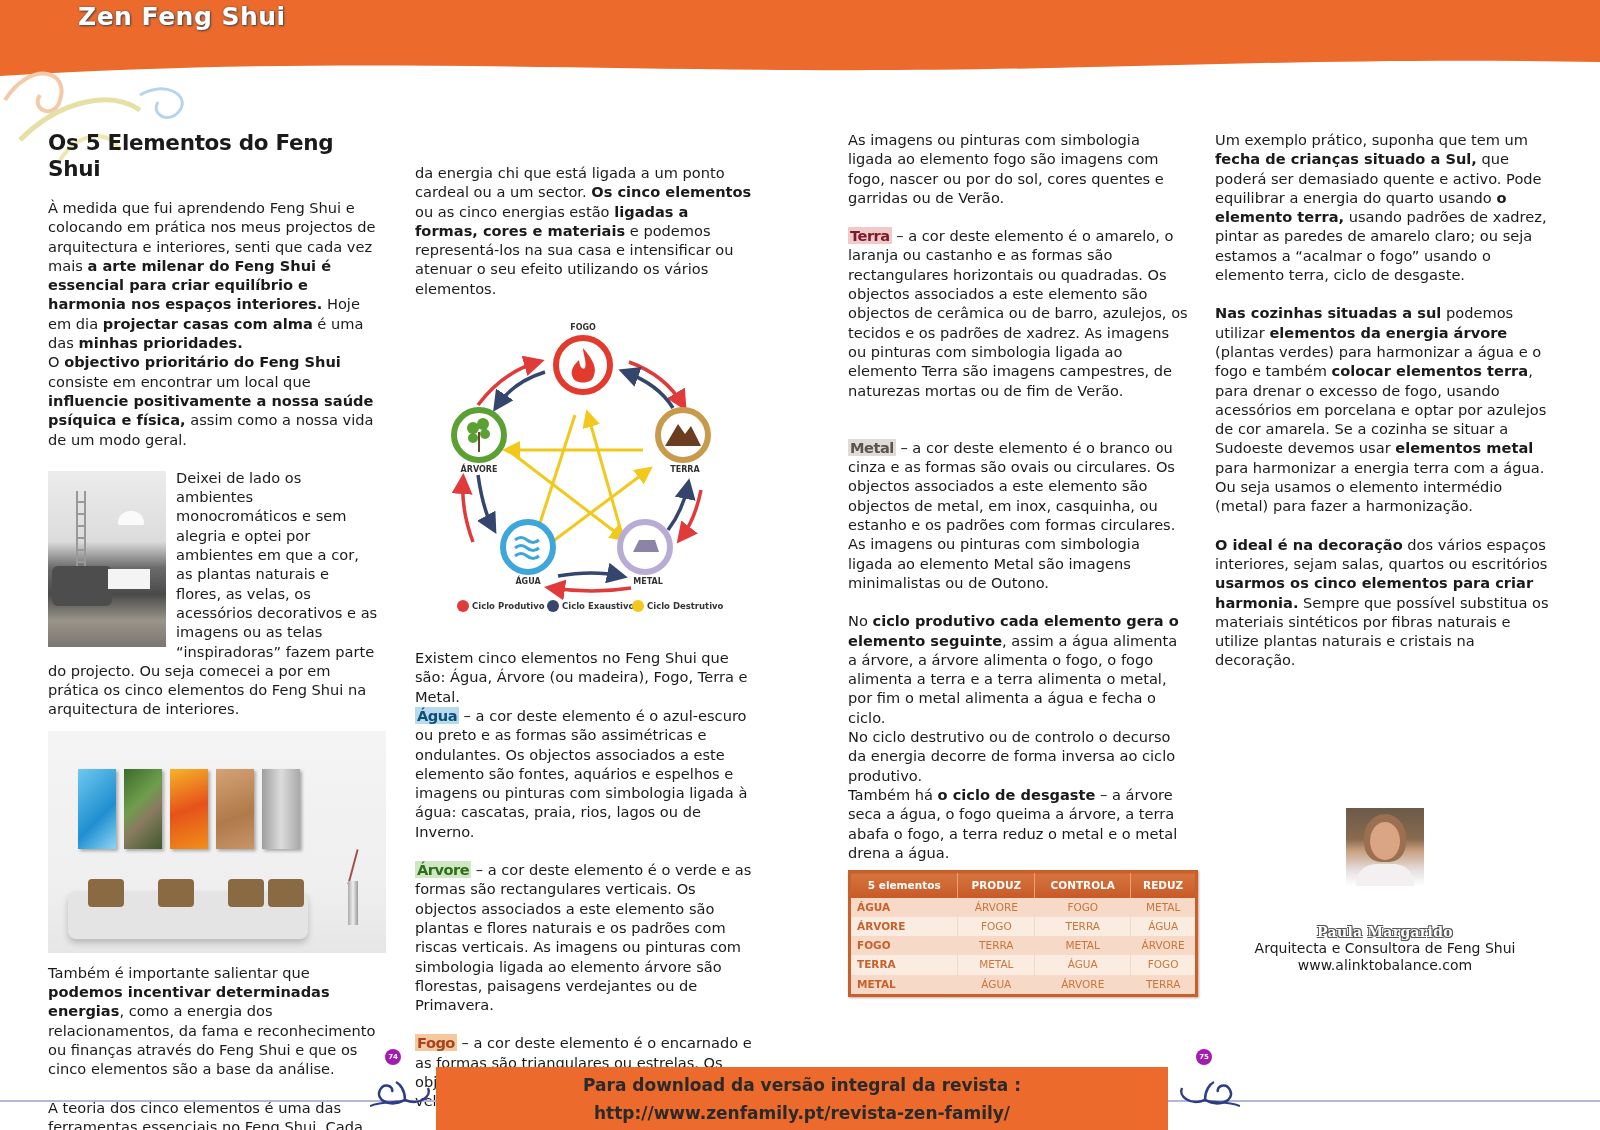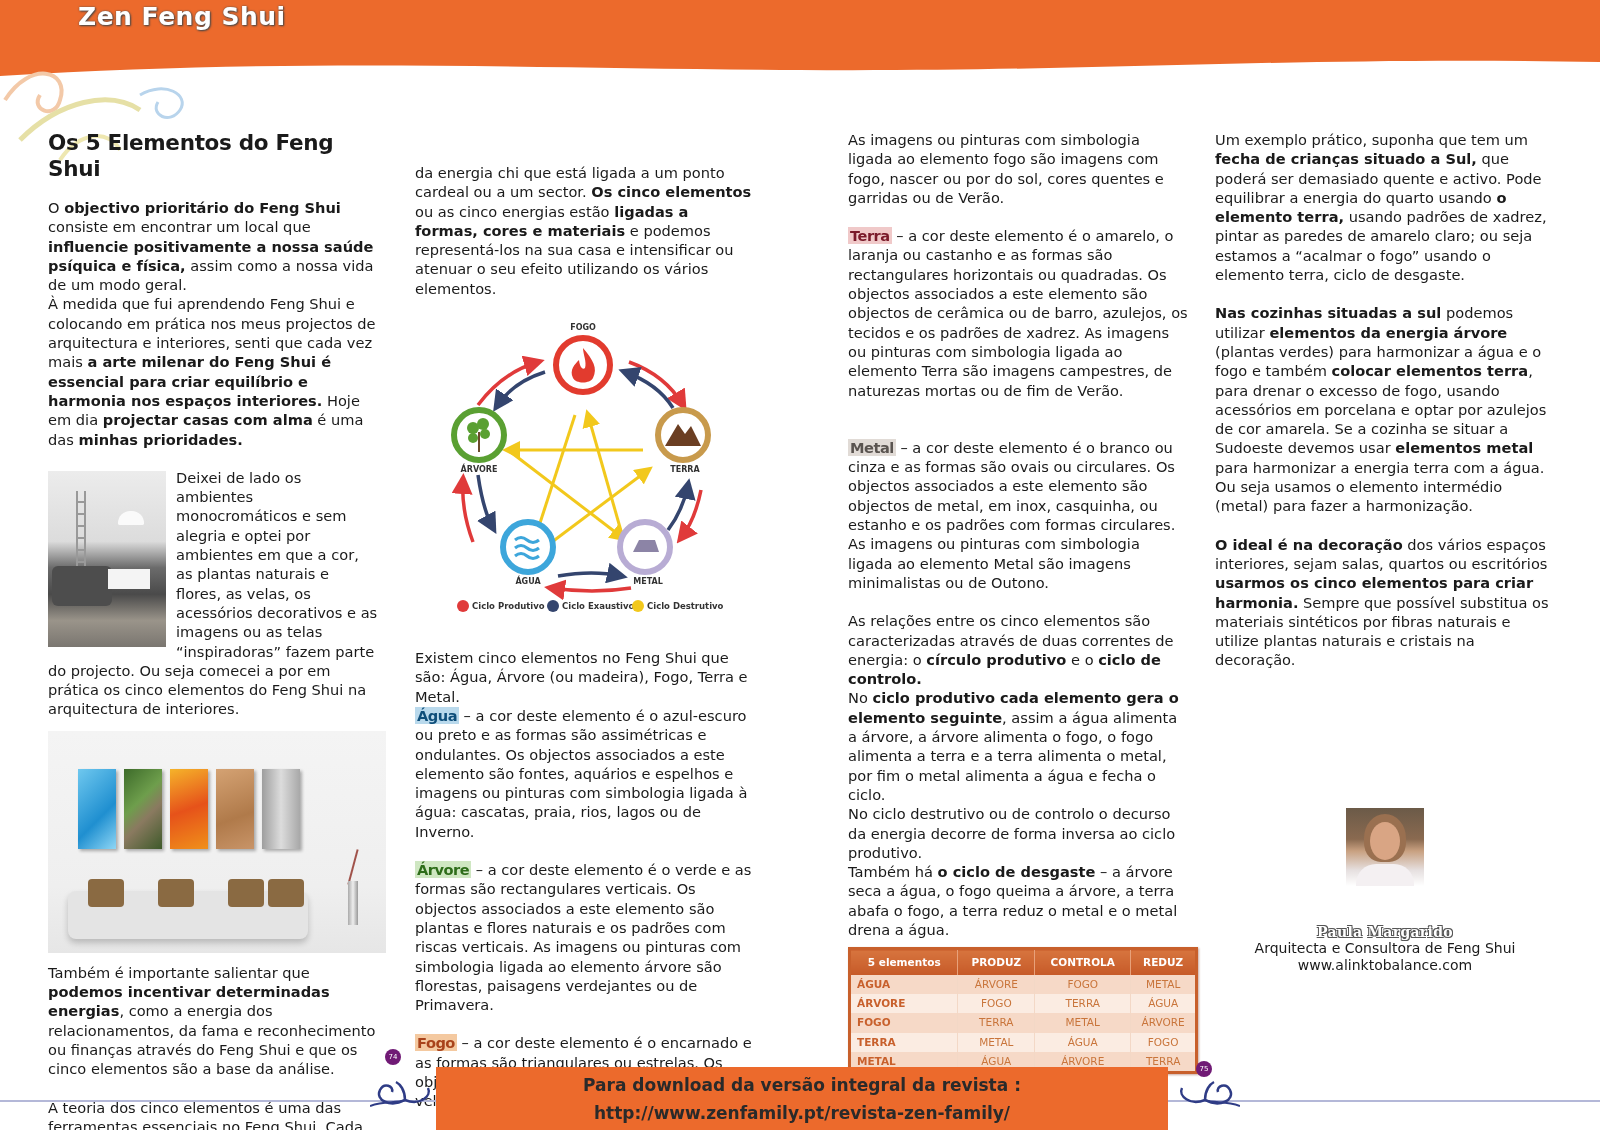--- a/index.html
+++ b/index.html
@@ -72,43 +72,43 @@
   .author-name { margin-top: 38px; font-family: "DejaVu Serif", serif; font-weight: bold; font-size: 14px; color: #fff;
                  text-shadow: -1px -1px 0 #555, 1px -1px 0 #555, -1px 1px 0 #555, 1px 1px 0 #555; letter-spacing: 0.3px; }
   .author-role, .author-url { font-size: 14px; line-height: 17px; color: #1a1a1a; }
 
   .footer-line { position: absolute; left: 0; top: 1100px; width: 1600px; height: 2px; background: #b4b8d8; }
   .cta { position: absolute; left: 436px; top: 1067px; width: 732px; height: 63px; background: #ec6a2c;
          text-align: center; font-weight: bold; font-size: 17px; line-height: 28px; color: #2a2a2a; padding-top: 4px; }
   .ornament { position: absolute; top: 1060px; width: 70px; height: 48px; }
   .orn-left { left: 370px; }
   .orn-right { left: 1170px; }
-  .pagenum { position: absolute; top: 4px; width: 16px; height: 16px; border-radius: 50%; background: #701a75; color: #fff;
-             font-size: 7px; font-weight: normal; text-align: center; line-height: 16px; }
+  .pagenum { position: absolute; top: 4px; width: 16px; height: 16px; border-radius: 50%; background: #a21caf; color: #fff;
+             font-size: 7px; font-weight: bold; text-align: center; line-height: 16px; }
 </style>
 </head>
 <body>
 
 <div class="banner">
   <svg width="1600" height="80" viewBox="0 0 1600 80">
     <path d="M0 0 H1600 V62 C1300 56 1100 72 800 70 C500 68 300 58 0 76 Z" fill="#ec6a2c"></path>
   </svg>
   <div class="brand">Zen Feng Shui</div>
 </div>
 <svg class="swirl" viewBox="0 0 200 140">
   <path d="M5 60 C30 20 70 30 60 60 C55 80 30 70 40 55" stroke="#f3c9a8" stroke-width="4" fill="none"></path>
   <path d="M20 100 C60 60 110 50 140 70" stroke="#e6e0a6" stroke-width="5" fill="none"></path>
   <path d="M140 55 C165 40 190 55 180 70 C170 85 150 75 158 62" stroke="#b8d4ec" stroke-width="3" fill="none"></path>
   <path d="M60 120 C80 90 110 90 120 110" stroke="#eee7b0" stroke-width="4" fill="none"></path>
 </svg>
 
 <div class="col c1">
   <h1 class="title">Os 5 Elementos do Feng Shui</h1>
+  <p>À medida que fui aprendendo Feng Shui e colocando em prática nos meus projectos de arquitectura e interiores, senti que cada vez mais <b>a arte milenar do Feng Shui é essencial para criar equilíbrio e harmonia nos espaços interiores.</b> Hoje em dia <b>projectar casas com alma</b> é uma das <b>minhas prioridades.</b></p>
   <p>O <b>objectivo prioritário do Feng Shui</b> consiste em encontrar um local que <b>influencie positivamente a nossa saúde psíquica e física,</b> assim como a nossa vida de um modo geral.</p>
-  <p>À medida que fui aprendendo Feng Shui e colocando em prática nos meus projectos de arquitectura e interiores, senti que cada vez mais <b>a arte milenar do Feng Shui é essencial para criar equilíbrio e harmonia nos espaços interiores.</b> Hoje em dia <b>projectar casas com alma</b> é uma das <b>minhas prioridades.</b></p>
   <div class="gap"></div>
   <div class="photo1">
     <div class="ladder"></div>
       <div class="lamp"></div>
       <div class="sofa"></div>
       <div class="table"></div>
   </div>
   <p>Deixei de lado os ambientes monocromáticos e sem alegria e optei por ambientes em que a cor, as plantas naturais e flores, as velas, os acessórios decorativos e as imagens ou as telas “inspiradoras” fazem parte do projecto. Ou seja comecei a por em prática os cinco elementos do Feng Shui na arquitectura de interiores.</p>
   <div class="photo2">
     <div class="panel p-water"></div>
@@ -220,21 +220,20 @@
 </div>
 
 <div class="col c3">
   <p>As imagens ou pinturas com simbologia ligada ao elemento fogo são imagens com fogo, nascer ou por do sol, cores quentes e garridas ou de Verão.</p>
   <div class="gap"></div>
   <p><span class="hl-terra">Terra</span><span> – a cor deste elemento é o amarelo, o laranja ou castanho e as formas são rectangulares horizontais ou quadradas. Os objectos associados a este elemento são objectos de cerâmica ou de barro, azulejos, os tecidos e os padrões de xadrez. As imagens ou pinturas com simbologia ligada ao elemento Terra são imagens campestres, de naturezas mortas ou de fim de Verão.</span></p>
   <div class="gap"></div>
     <div class="gap"></div>
   <p><span class="hl-metal">Metal</span><span> – a cor deste elemento é o branco ou cinza e as formas são ovais ou circulares. Os objectos associados a este elemento são objectos de metal, em inox, casquinha, ou estanho e os padrões com formas circulares. As imagens ou pinturas com simbologia ligada ao elemento Metal são imagens minimalistas ou de Outono.</span></p>
   <div class="gap"></div>
-  <p>As relações entre os cinco elementos são caracterizadas através de duas correntes de energia: o <b>círculo produtivo</b> e o <b>ciclo de controlo.</b></p>
   <p>No <b>ciclo produtivo cada elemento gera o elemento seguinte</b>, assim a água alimenta a árvore, a árvore alimenta o fogo, o fogo alimenta a terra e a terra alimenta o metal, por fim o metal alimenta a água e fecha o ciclo.</p>
   <p>No ciclo destrutivo ou de controlo o decurso da energia decorre de forma inversa ao ciclo produtivo.</p>
   <p>Também há <b>o ciclo de desgaste</b> – a árvore seca a água, o fogo queima a árvore, a terra abafa o fogo, a terra reduz o metal e o metal drena a água.</p>
 
   <table class="etable">
     <thead>
         <tr id="etable-head">
           <th>5 elementos</th>
           <th>PRODUZ</th>
           <th>CONTROLA</th>
@@ -298,18 +297,18 @@
 <div class="footer-line"></div>
 <svg class="ornament orn-left" viewBox="0 0 70 48">
   <path d="M35 40 C20 48 5 40 10 30 C14 22 24 26 22 32 M35 40 C50 46 62 36 58 28 M35 40 C35 30 30 24 26 22" stroke="#2f3c86" stroke-width="2.5" fill="none"></path>
   <path d="M0 46 C15 40 25 44 35 40" stroke="#2f3c86" stroke-width="2" fill="none"></path>
 </svg>
 <div class="pagenum" style="left:385px; top:1049px;">74</div>
 <svg class="ornament orn-right" viewBox="0 0 70 48">
   <path d="M35 40 C50 48 65 40 60 30 C56 22 46 26 48 32 M35 40 C20 46 8 36 12 28 M35 40 C35 30 40 24 44 22" stroke="#2f3c86" stroke-width="2.5" fill="none"></path>
   <path d="M70 46 C55 40 45 44 35 40" stroke="#2f3c86" stroke-width="2" fill="none"></path>
 </svg>
-<div class="pagenum" style="left:1196px; top:1049px;margin-top:12px;">75</div>
+<div class="pagenum" style="left:1196px; top:1049px;">75</div>
 
 <div class="cta">
   <div>Para download da versão integral da revista :</div>
   <div>http://www.zenfamily.pt/revista-zen-family/</div>
 </div>
 
 </body></html>

